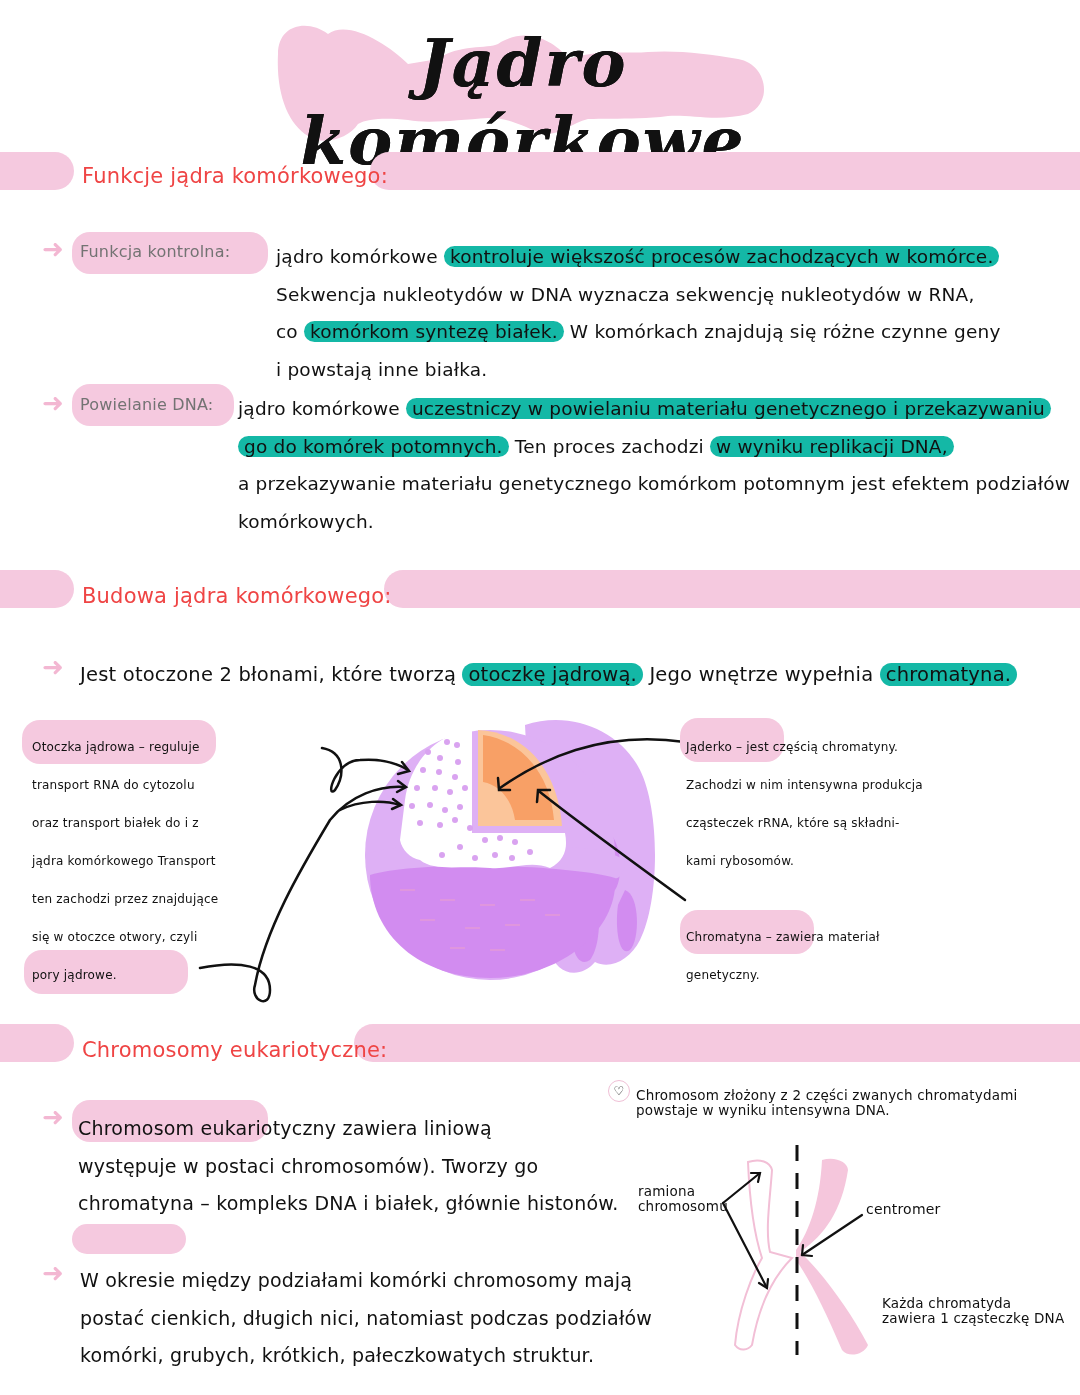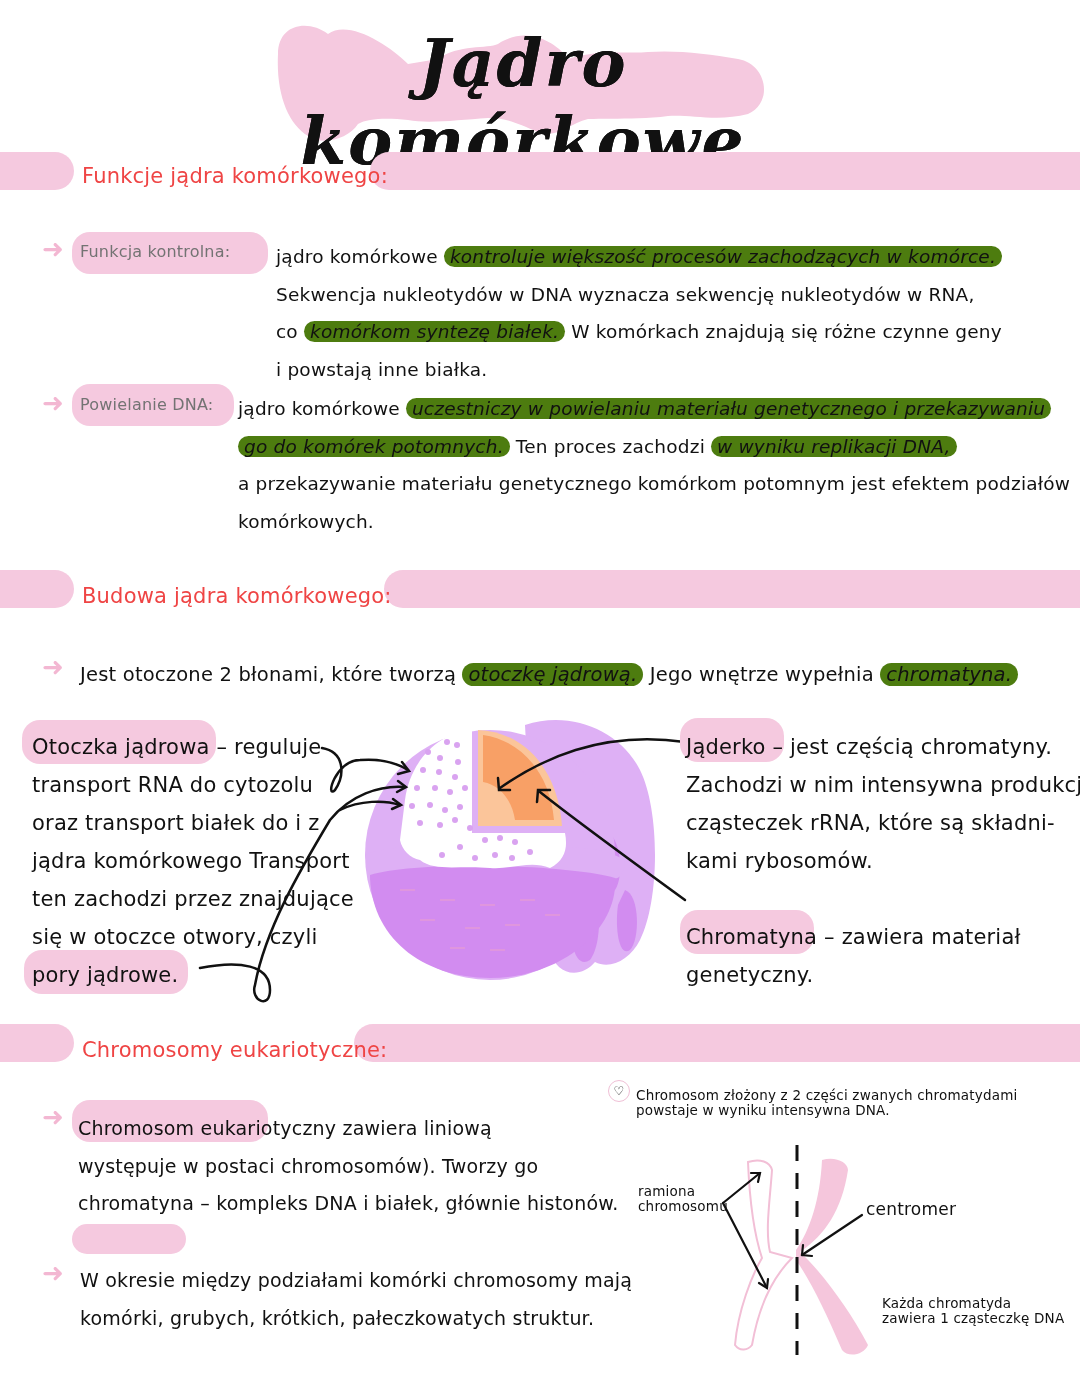--- a/index.html
+++ b/index.html
@@ -17,30 +17,30 @@
       font-size: 66px; color: #111; letter-spacing: 2px;
       text-shadow: 0 0 0 #000;
     }
 
     
     .bar-left { position: absolute; left: 0; width: 74px; height: 38px; background: #f5c9df; border-radius: 0 20px 20px 0; }
     .bar-right { position: absolute; right: 0; height: 38px; background: #f5c9df; border-radius: 20px 0 0 20px; }
     .section-head { position: absolute; font-size: 21px; color: #ef4444; }
 
     
-    .hl { background: #4d7c0f; border-radius: 14px; padding: 0 6px; font-style: italic; }
+    .hl { background: #14b8a6; border-radius: 14px; padding: 0 6px; }
     .hl-tag { position: absolute; background: #f5c9df; border-radius: 18px; }
 
     .arrow { position: absolute; color: #f3b7d2; font-size: 26px; font-weight: bold; line-height: 1; }
 
     .para { position: absolute; font-size: 18.5px; line-height: 37.5px; color: #111; }
     .para-row { white-space: nowrap; }
     .label { position: absolute; font-size: 16px; color: #737373; white-space: nowrap; }
 
-    .side-text { position: absolute; font-size: 21px; line-height: 38px; color: #111; }
+    .side-text { position: absolute; font-size: 12px; line-height: 38px; color: #111; }
     .side-text .line { white-space: nowrap; }
 
     .small-text { position: absolute; font-size: 13.5px; line-height: 15px; color: #111; }
 
     svg { position: absolute; overflow: visible; }
   </style>
 </head>
 <body>
 
 <div class="title-wrap">
@@ -204,20 +204,21 @@
 
 <div class="para hand" style="left:78px; top:1110px; font-size:19px;">
   <div class="para-row"><span>Chromosom eukariotyczny</span><span> zawiera liniową</span></div>
   <div class="para-row">występuje w postaci chromosomów). Tworzy go</div>
   <div class="para-row"><span>chromatyna</span><span> – kompleks DNA i białek, głównie histonów.</span></div>
 </div>
 
 <div class="arrow" style="left:42px; top:1260px;">➜</div>
 <div class="para hand" style="left:80px; top:1262px; font-size:19px;">
   <div class="para-row">W okresie między podziałami komórki chromosomy mają</div>
+  <div class="para-row">postać cienkich, długich nici, natomiast podczas podziałów</div>
   <div class="para-row">komórki, grubych, krótkich, pałeczkowatych struktur.</div>
 </div>
 
 <div style="position:absolute; left:608px; top:1080px; width:22px; height:22px; border:1.5px solid #f0c0d6; border-radius:50%; display:flex; align-items:center; justify-content:center; font-size:12px;">♡</div>
 <div class="small-text hand" style="left:636px; top:1088px;">
   <div>Chromosom złożony z 2 części zwanych chromatydami</div>
   <div>powstaje w wyniku intensywna DNA.</div>
 </div>
 
 <svg style="left:620px; top:1140px;" width="460" height="255" viewBox="0 0 460 255">
@@ -235,17 +236,17 @@
       <path d="M139,143 L147,148 L148,139"></path>
     <path d="M242,75 L182,115"></path>
       <path d="M183,105 L182,115 L192,116"></path>
   </g>
 </svg>
 
 <div class="small-text hand" style="left:638px; top:1184px;">
   <div>ramiona</div>
   <div>chromosomu</div>
 </div>
-<div class="small-text hand" style="left:866px; top:1202px; font-size:17px;">centromer</div>
+<div class="small-text hand" style="left:866px; top:1202px; font-size:14px;">centromer</div>
 <div class="small-text hand" style="left:882px; top:1296px;">
   <div>Każda chromatyda</div>
   <div>zawiera 1 cząsteczkę DNA</div>
 </div>
 
 </body></html>

